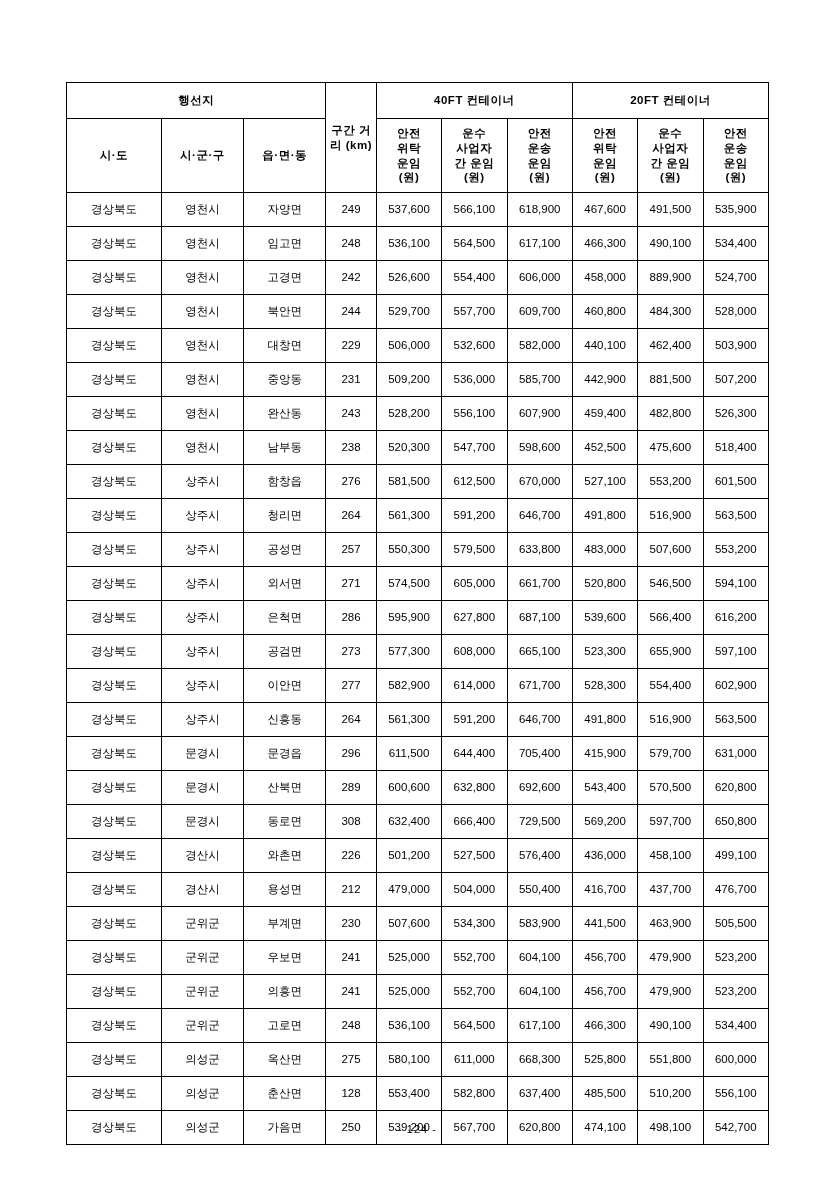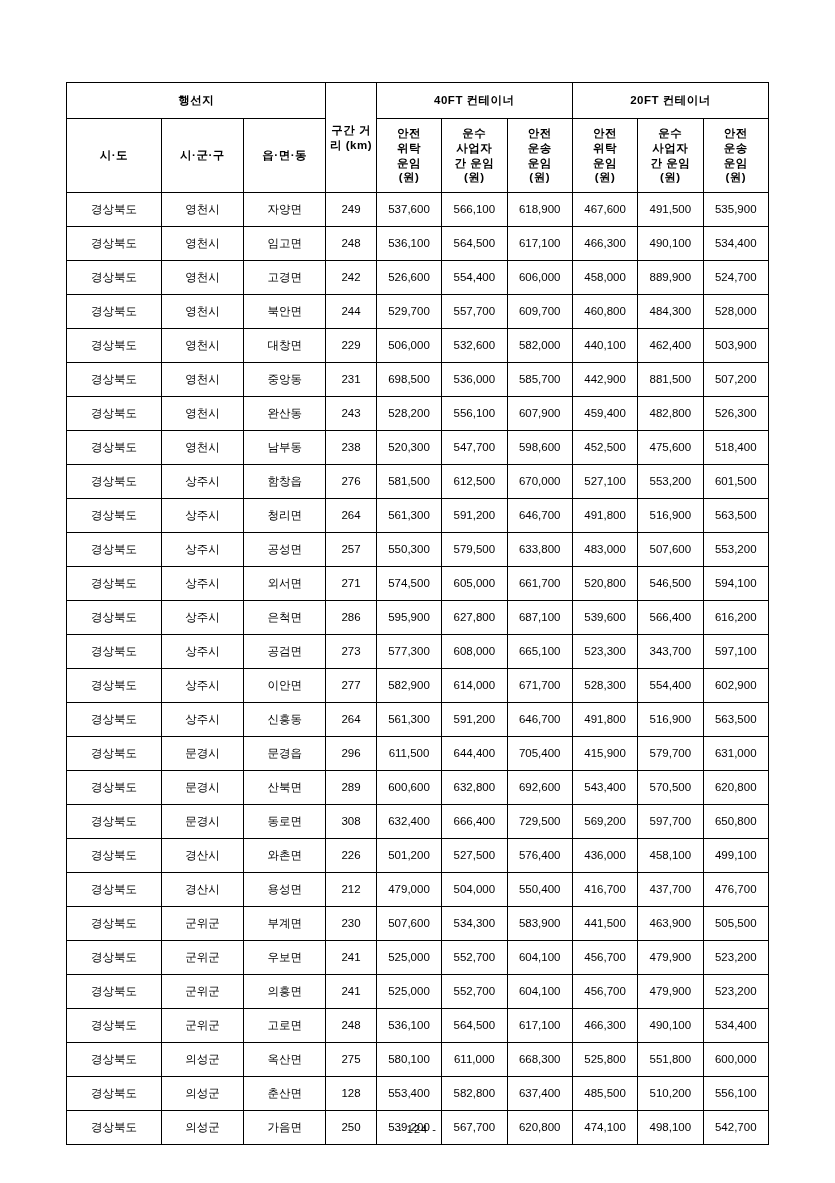--- a/index.html
+++ b/index.html
@@ -198,21 +198,21 @@
           <td>582,000</td>
           <td>440,100</td>
           <td>462,400</td>
           <td>503,900</td>
         </tr>
         <tr>
           <td>경상북도</td>
           <td>영천시</td>
           <td>중앙동</td>
           <td>231</td>
-          <td>698,500</td>
+          <td>509,200</td>
           <td>536,000</td>
           <td>585,700</td>
           <td>442,900</td>
           <td>881,500</td>
           <td>507,200</td>
         </tr>
         <tr>
           <td>경상북도</td>
           <td>영천시</td>
           <td>완산동</td>
@@ -298,21 +298,21 @@
         </tr>
         <tr>
           <td>경상북도</td>
           <td>상주시</td>
           <td>공검면</td>
           <td>273</td>
           <td>577,300</td>
           <td>608,000</td>
           <td>665,100</td>
           <td>523,300</td>
-          <td>343,700</td>
+          <td>655,900</td>
           <td>597,100</td>
         </tr>
         <tr>
           <td>경상북도</td>
           <td>상주시</td>
           <td>이안면</td>
           <td>277</td>
           <td>582,900</td>
           <td>614,000</td>
           <td>671,700</td>

